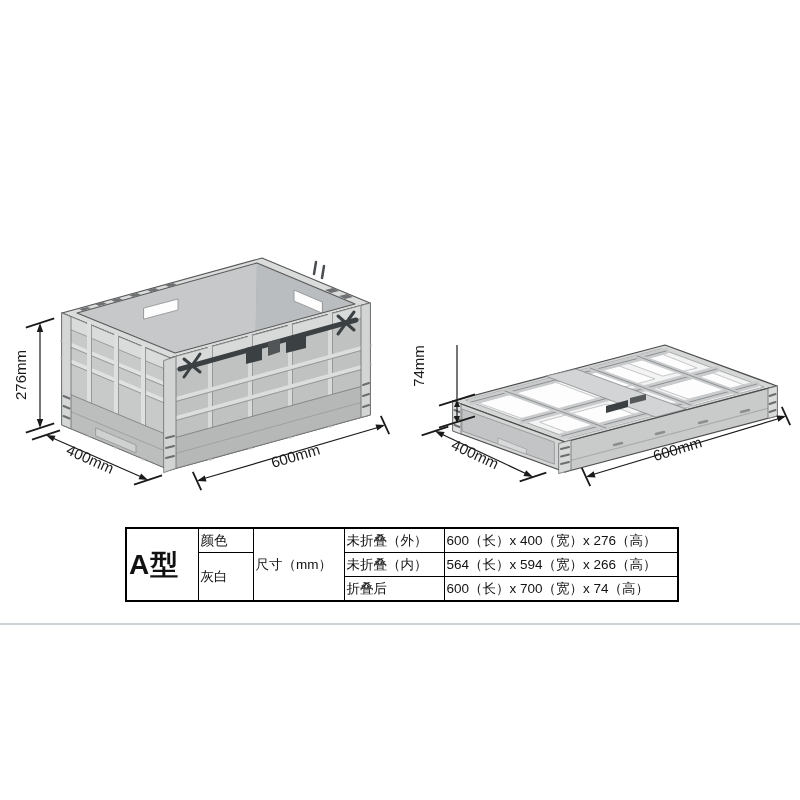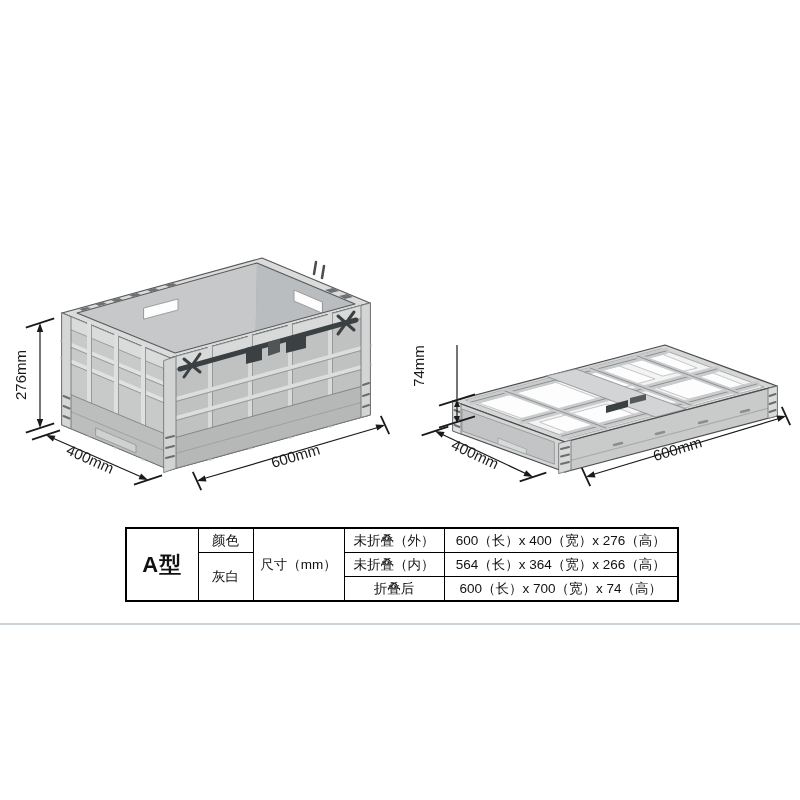--- a/index.html
+++ b/index.html
@@ -31,28 +31,28 @@
     left: 125px; top: 527px;
     width: 552px;
     border-collapse: collapse;
     table-layout: fixed;
     border: 2px solid #000;
     color: #111;
     font-size: 13.5px;
   }
   table.spec-table td {
     border: 1px solid #000;
-    text-align: center;
+    text-align: left;
     vertical-align: middle;
     height: 23px;
     padding: 0 2px;
     white-space: nowrap;
     overflow: hidden;
   }
-  td.model-cell { font-size: 22px; font-weight: 700; letter-spacing: 1px; }
+  td.model-cell { font-size: 28px; font-weight: 700; letter-spacing: 1px; }
 </style>
 </head>
 <body>
 
 <div class="page">
 
   <svg class="drawings" viewBox="0 0 800 800">
 
     <g stroke-linejoin="round" stroke-linecap="round">
 
@@ -294,21 +294,21 @@
       <tr>
         <td class="model-cell" rowspan="3">A型</td>
         <td>颜色</td>
         <td rowspan="3">尺寸（mm）</td>
         <td>未折叠（外）</td>
         <td>600（长）x 400（宽）x 276（高）</td>
       </tr>
       <tr>
         <td rowspan="2">灰白</td>
         <td>未折叠（内）</td>
-        <td>564（长）x 364（宽）x 266（高）</td>
+        <td>564（长）x 594（宽）x 266（高）</td>
       </tr>
       <tr>
         <td>折叠后</td>
         <td>600（长）x 700（宽）x 74（高）</td>
       </tr>
     </tbody>
   </table>
 
   <div class="divider"></div>
 </div>

